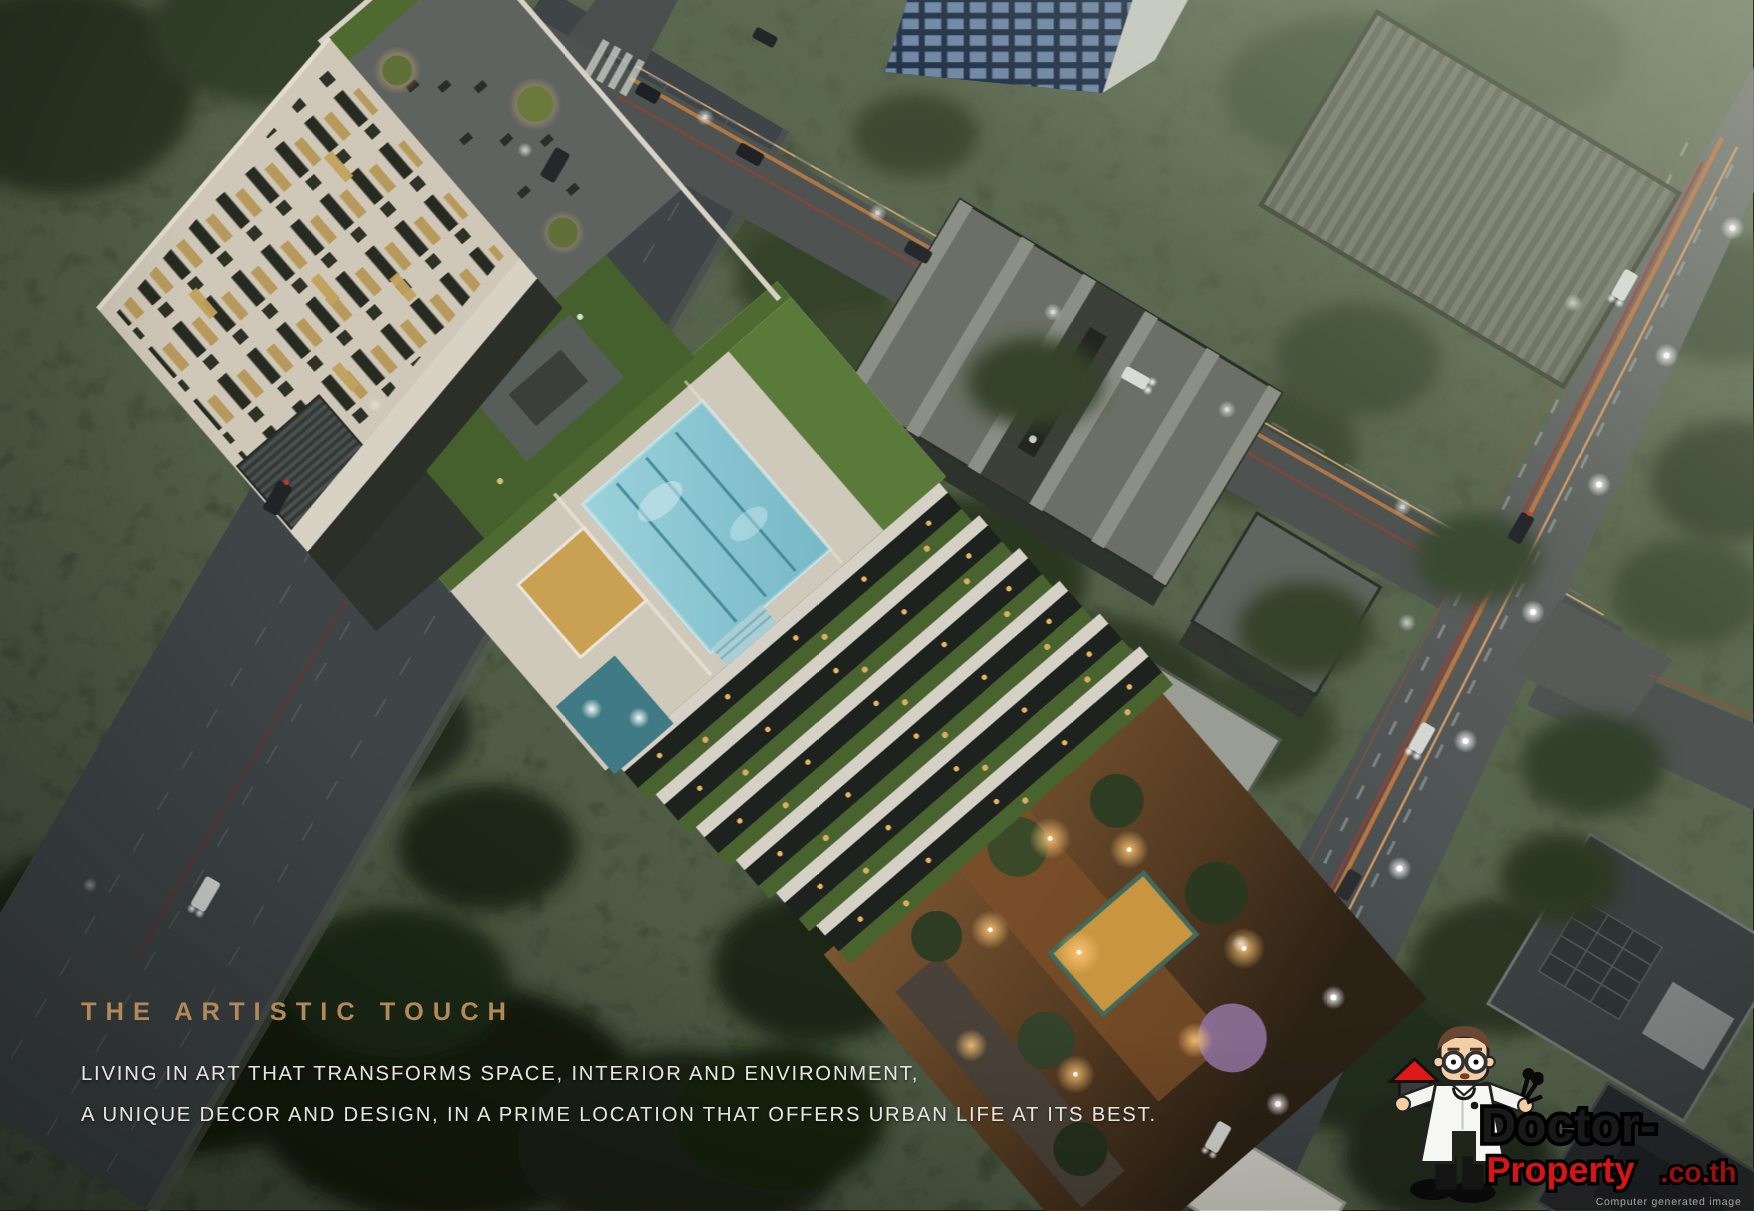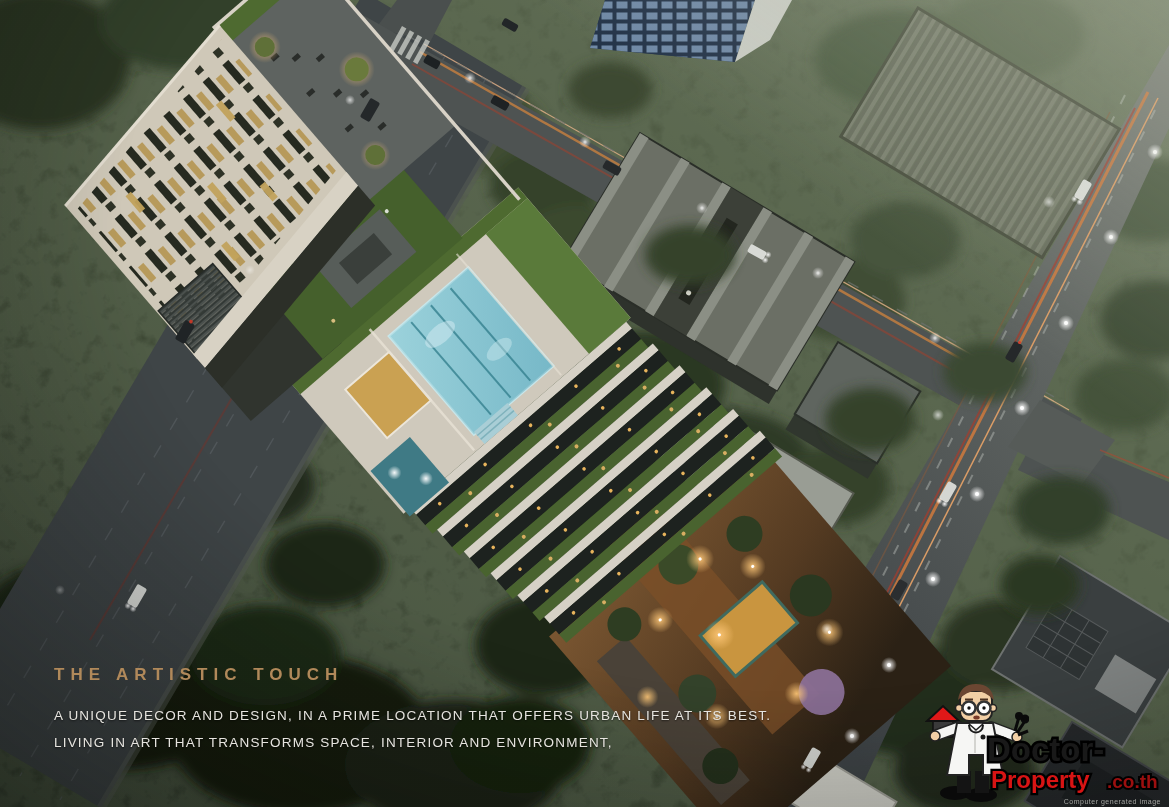--- a/index.html
+++ b/index.html
@@ -462,22 +462,22 @@
 
   <rect width="1169" height="807" fill="url(#hazeTR)"></rect>
   <rect width="1169" height="807" fill="url(#vig)"></rect>
 </svg>
 
 <div class="copy">
   <div class="headline">
     <div>THE ARTISTIC TOUCH</div>
   </div>
   <div class="bodytext">
+    <div>LIVING IN ART THAT TRANSFORMS SPACE, INTERIOR AND ENVIRONMENT,</div>
     <div>A UNIQUE DECOR AND DESIGN, IN A PRIME LOCATION THAT OFFERS URBAN LIFE AT ITS BEST.</div>
-    <div>LIVING IN ART THAT TRANSFORMS SPACE, INTERIOR AND ENVIRONMENT,</div>
   </div>
 </div>
 
 <div class="watermark">
   <svg class="mascot" width="104" height="120" viewBox="0 0 104 120">
     <ellipse cx="30" cy="110" rx="15" ry="7" fill="#0a0a0a"></ellipse>
     <ellipse cx="56" cy="112" rx="16" ry="7" fill="#0a0a0a"></ellipse>
     <rect x="32" y="88" width="14" height="22" fill="#141414"></rect>
     <rect x="50" y="88" width="14" height="22" fill="#141414"></rect>
     <g>

